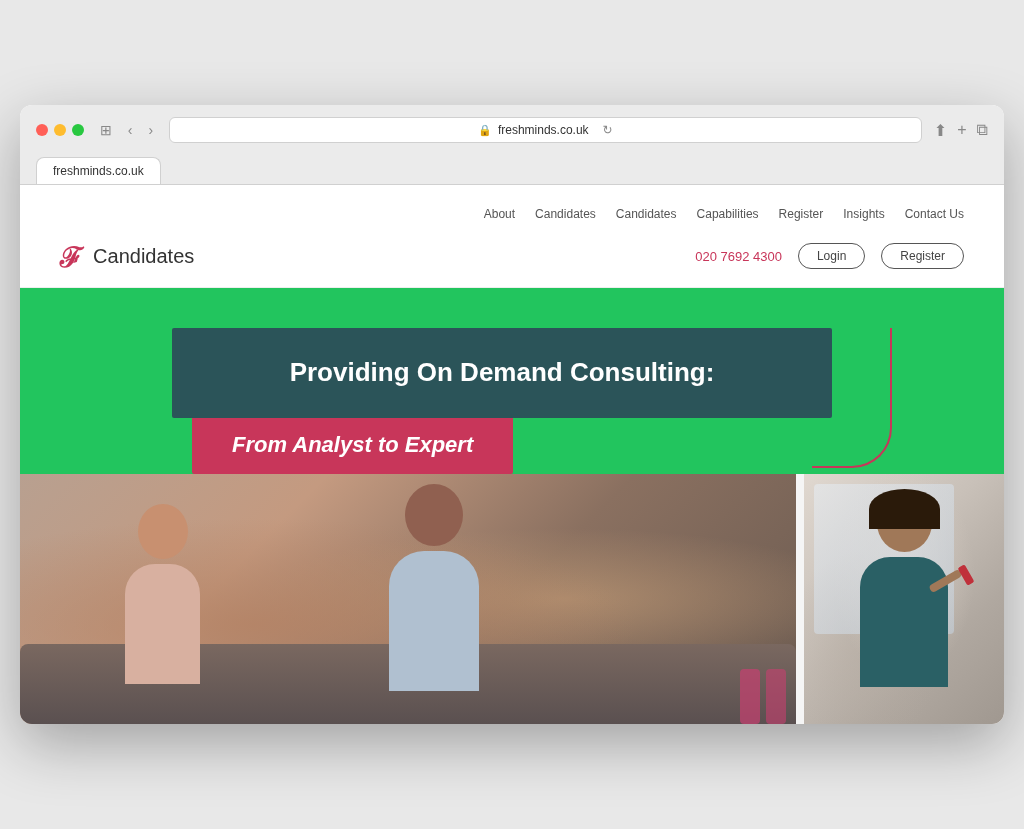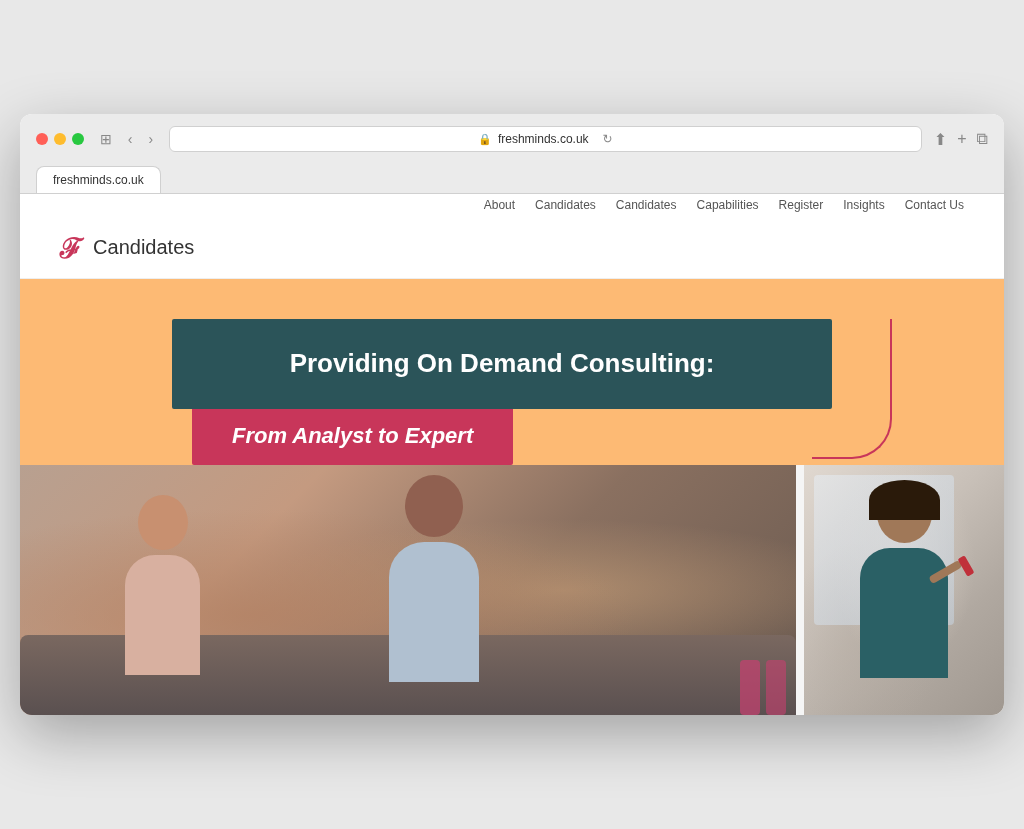--- a/index.html
+++ b/index.html
@@ -119,21 +119,21 @@
     .site-header {
       background: #fff;
       padding: 0 40px;
       border-bottom: 1px solid #eee;
     }
 
     .header-top {
       display: flex;
       justify-content: flex-end;
       align-items: center;
-      padding: 4px 0 8px;
+      padding: 22px 0 8px;
       gap: 16px;
     }
 
     .nav-links {
       display: flex;
       gap: 20px;
       align-items: center;
     }
 
     .nav-link {
@@ -185,21 +185,21 @@
       background: transparent;
       border-radius: 20px;
       padding: 5px 18px;
       font-size: 12px;
       color: #444;
       cursor: pointer;
     }
 
     
     .hero-section {
-      background: #fdba74;
+      background: #22c55e;
       padding: 40px 40px 0;
       display: flex;
       flex-direction: column;
       align-items: center;
       position: relative;
     }
 
     .hero-content {
       width: 100%;
       max-width: 800px;
@@ -460,20 +460,25 @@
           <a class="nav-link">Capabilities</a>
           <a class="nav-link">Register</a>
           <a class="nav-link">Insights</a>
           <a class="nav-link">Contact Us</a>
         </nav>
       </div>
       <div class="header-bottom">
         <div class="logo-area">
           <span class="logo-icon">ℱ</span>
           <span class="logo-text">Candidates</span>
+        </div>
+        <div class="header-actions">
+          <span class="phone-number">020 7692 4300</span>
+          <button class="btn-outline">Login</button>
+          <button class="btn-outline">Register</button>
         </div>
       </div>
     </div>
 
     <div class="hero-section">
       <div class="hero-content">
         <div style="position: relative;">
           <div class="hero-title-block">
             <h1>Providing On Demand Consulting:</h1>
           </div>

